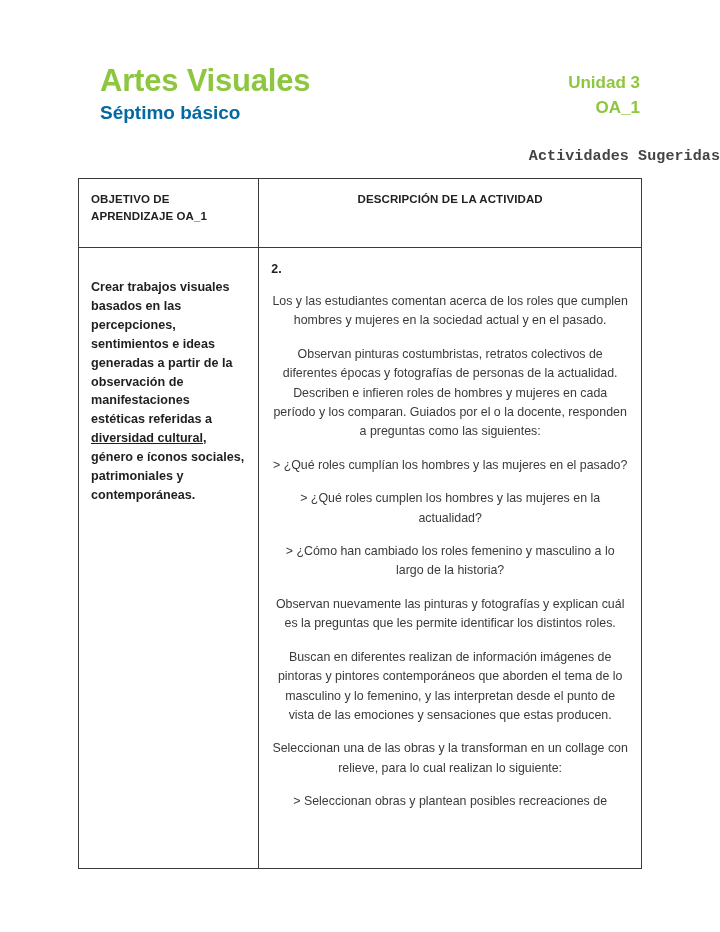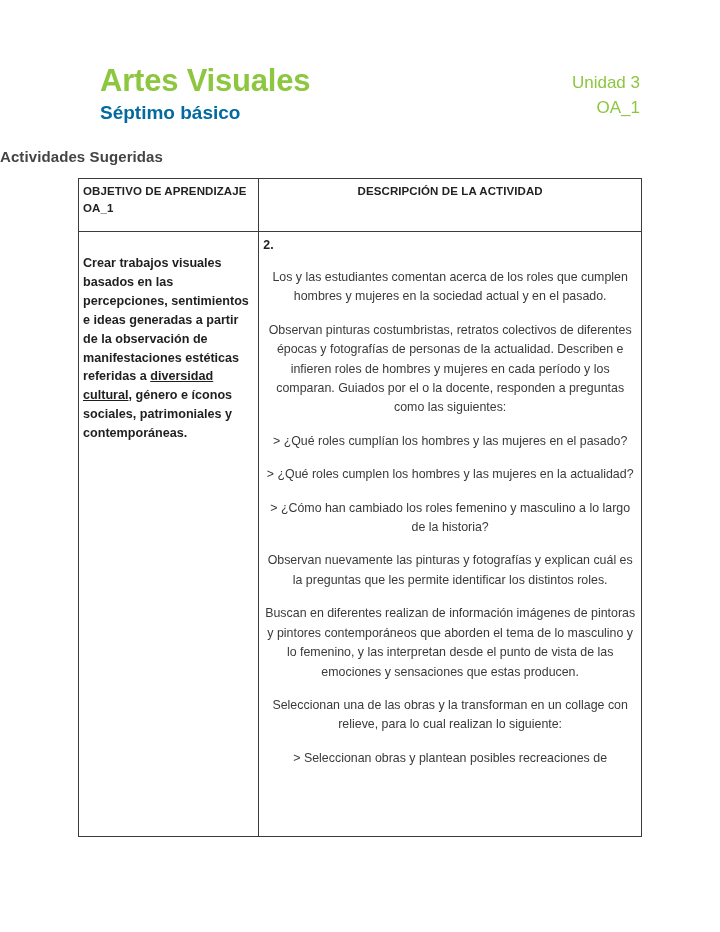--- a/index.html
+++ b/index.html
@@ -57,56 +57,57 @@
   .title-sub {
     font-size: 19px;
     font-weight: bold;
     color: #0369a1;
     line-height: 22px;
     margin-top: 2px;
     white-space: nowrap;
   }
   .unit-line {
     font-size: 17px;
-    font-weight: normal;
+    font-weight: bold;
     color: #8DC63F;
     line-height: 25px;
     white-space: nowrap;
   }
 
   
   .section-title {
     position: absolute;
     left: 0;
     top: 148px;
     width: 720px;
-    text-align: left;
+    text-align: right;
     font-size: 15px;
     font-weight: bold;
     color: #444444;
     letter-spacing: 0.1px;
+    font-family: Liberation Mono, monospace;
   }
 
   
   .table-wrap {
     position: absolute;
     left: 78px;
     top: 178px;
     width: 564px;
   }
   table.act-table {
     border-collapse: collapse;
     width: 564px;
     table-layout: fixed;
   }
   table.act-table td,
   table.act-table th {
     border: 1px solid #3b3b3b;
     vertical-align: top;
-    padding: 4px;
+    padding: 12px;
   }
   .col-left  { width: 180px; }
   .col-right { width: 382px; }
 
   
   .th-left {
     padding: 8px 6px 10px 8px;
     font-size: 11.5px;
     font-weight: bold;
     color: #222222;

